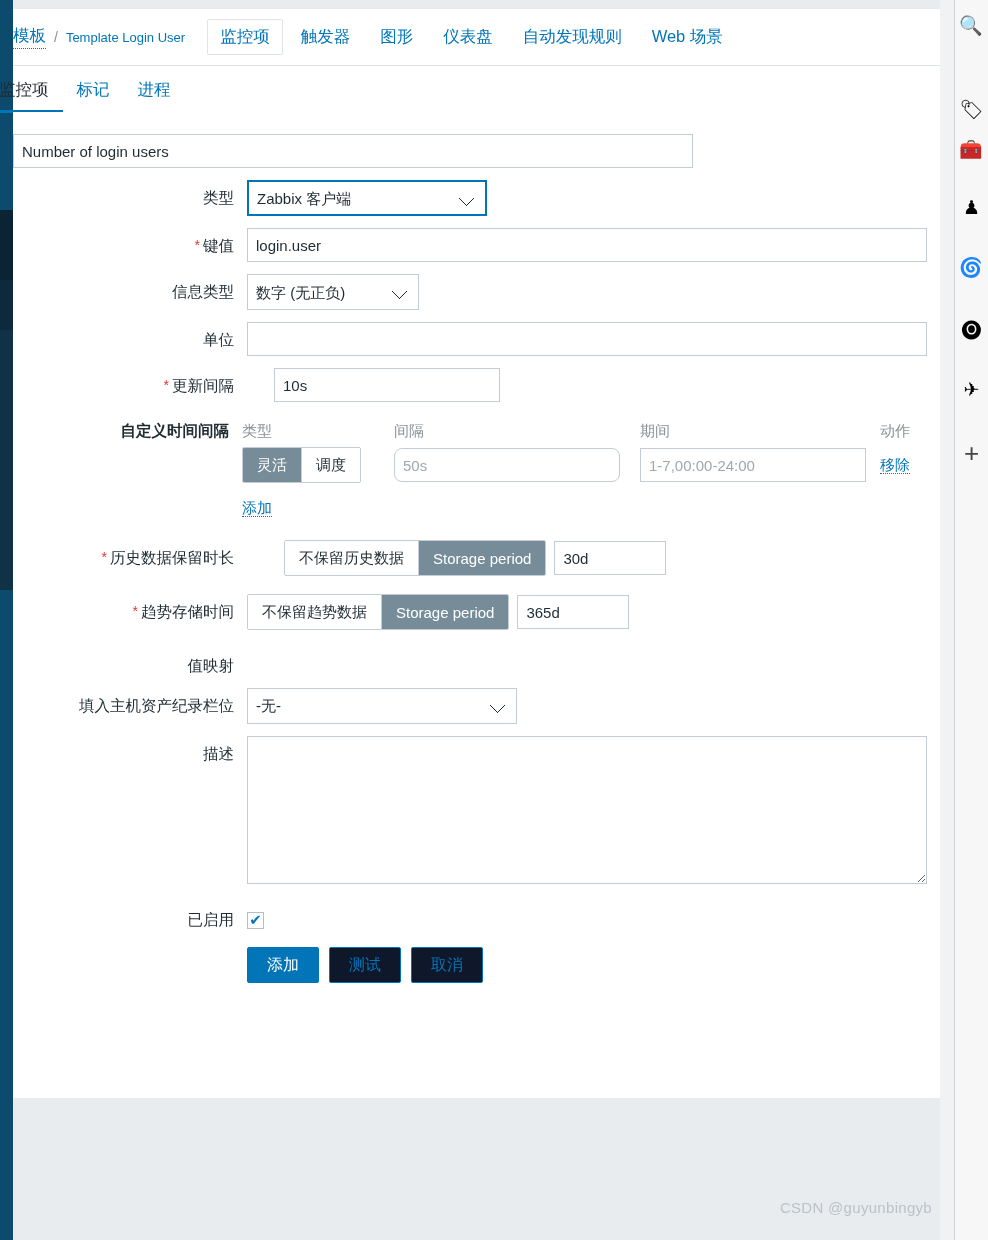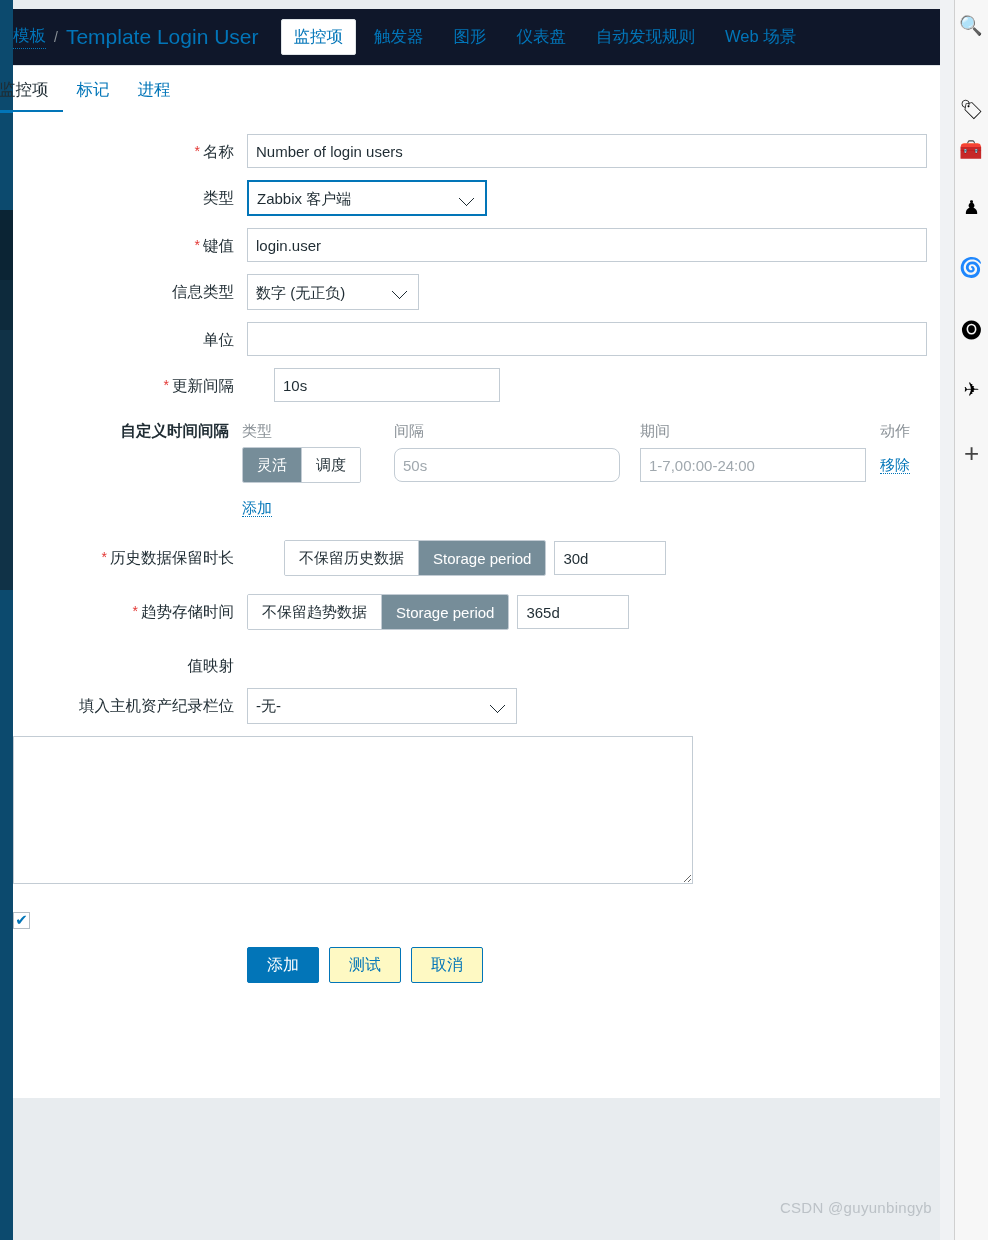--- a/index.html
+++ b/index.html
@@ -28,30 +28,30 @@
     position: absolute; left: 0; width: 33px; height: 30px;
     display: flex; align-items: center; justify-content: center;
     font-size: 19px; line-height: 1;
   }
 
   
   .top-pad { position: absolute; left: 13px; top: 0; right: 48px; height: 9px; background: #e8ecef; }
 
   .header-bar {
     position: absolute; left: 13px; top: 9px; right: 48px; height: 56px;
-    background: #0f172a; border-bottom: 1px solid #dfe4e7;
+    background: #ffffff; border-bottom: 1px solid #dfe4e7;
     display: flex; align-items: center;
   }
   .crumb-link {
     color: #0275b8; font-size: 16.5px; text-decoration: none;
     border-bottom: 1px dotted #0275b8; padding-bottom: 1px;
     margin-left: -14px;
   }
   .crumb-sep { color: #8a9197; font-size: 14px; margin: 0 8px; }
-  .crumb-cur { color: #0275b8; font-size: 21px; }
+  .crumb-cur { color: #0275b8; font-size: 13px; }
   .hnav { display: flex; align-items: center; margin-left: 22px; }
   .hnav a {
     color: #0275b8; font-size: 16.5px; text-decoration: none;
     padding: 6px 12px; margin-right: 6px; white-space: nowrap;
   }
   .hnav a.active {
     background: #fff; border: 1px solid #dfe4e7; border-radius: 2px;
     color: #0275b8;
   }
 
@@ -147,21 +147,21 @@
     color: #0275b8; font-size: 15px; font-weight: bold; cursor: pointer;
     box-sizing: border-box; margin-top: 10px;
   }
 
   .btns { display: flex; gap: 10px; }
   .btn {
     font-family: "Liberation Sans", sans-serif; font-size: 16px;
     padding: 8px 19px; border-radius: 2px; cursor: pointer; line-height: 1.1;
   }
   .btn-primary { background: #0275b8; color: #fff; border: 1px solid #0275b8; }
-  .btn-ghost   { background: #fef9c3; color: #0275b8; border: 1px solid #0275b8; }
+  .btn-ghost   { background: #0f172a; color: #0275b8; border: 1px solid #0275b8; }
 
   
   .wm {
     position: absolute; right: 56px; bottom: 24px;
     font-size: 15px; color: #bcc2c7; letter-spacing: .3px;
     font-family: "Liberation Sans", sans-serif;
   }
 </style>
 </head>
 <body>
@@ -198,21 +198,20 @@
 
   <div class="tabs-row">
     <a class="tab active">监控项</a>
     <a class="tab">标记</a>
     <a class="tab">进程</a>
   </div>
 
   <div class="form-panel">
 
     <div class="row" style="padding-top:22px;">
-      <div class="lbl"><span class="req">*</span><span>名称</span></div>
       <div class="fields">
         <input class="tx w-full" value="Number of login users" style="">
       </div>
     </div>
 
     <div class="row mt">
       <div class="lbl"><span>类型</span></div>
       <div class="fields">
         <select class="sel focused" style="width:240px;">
           <option>Zabbix 客户端</option>
@@ -311,26 +310,28 @@
     <div class="row mt">
       <div class="lbl"><span>填入主机资产纪录栏位</span></div>
       <div class="fields">
         <select class="sel" style="width:270px;">
           <option>-无-</option>
         </select>
       </div>
     </div>
 
     <div class="row mt">
+      <div class="lbl"><span>描述</span></div>
       <div class="fields">
         <textarea class="ta" style=""></textarea>
       </div>
     </div>
 
     <div class="row" style="margin-top:14px;">
+      <div class="lbl"><span>已启用</span></div>
       <div class="fields">
         <div class="cbx">
           <span>✔</span>
         </div>
       </div>
     </div>
 
     <div class="row" style="margin-top:18px;">
       <div class="lbl"></div>
       <div class="fields btns">

